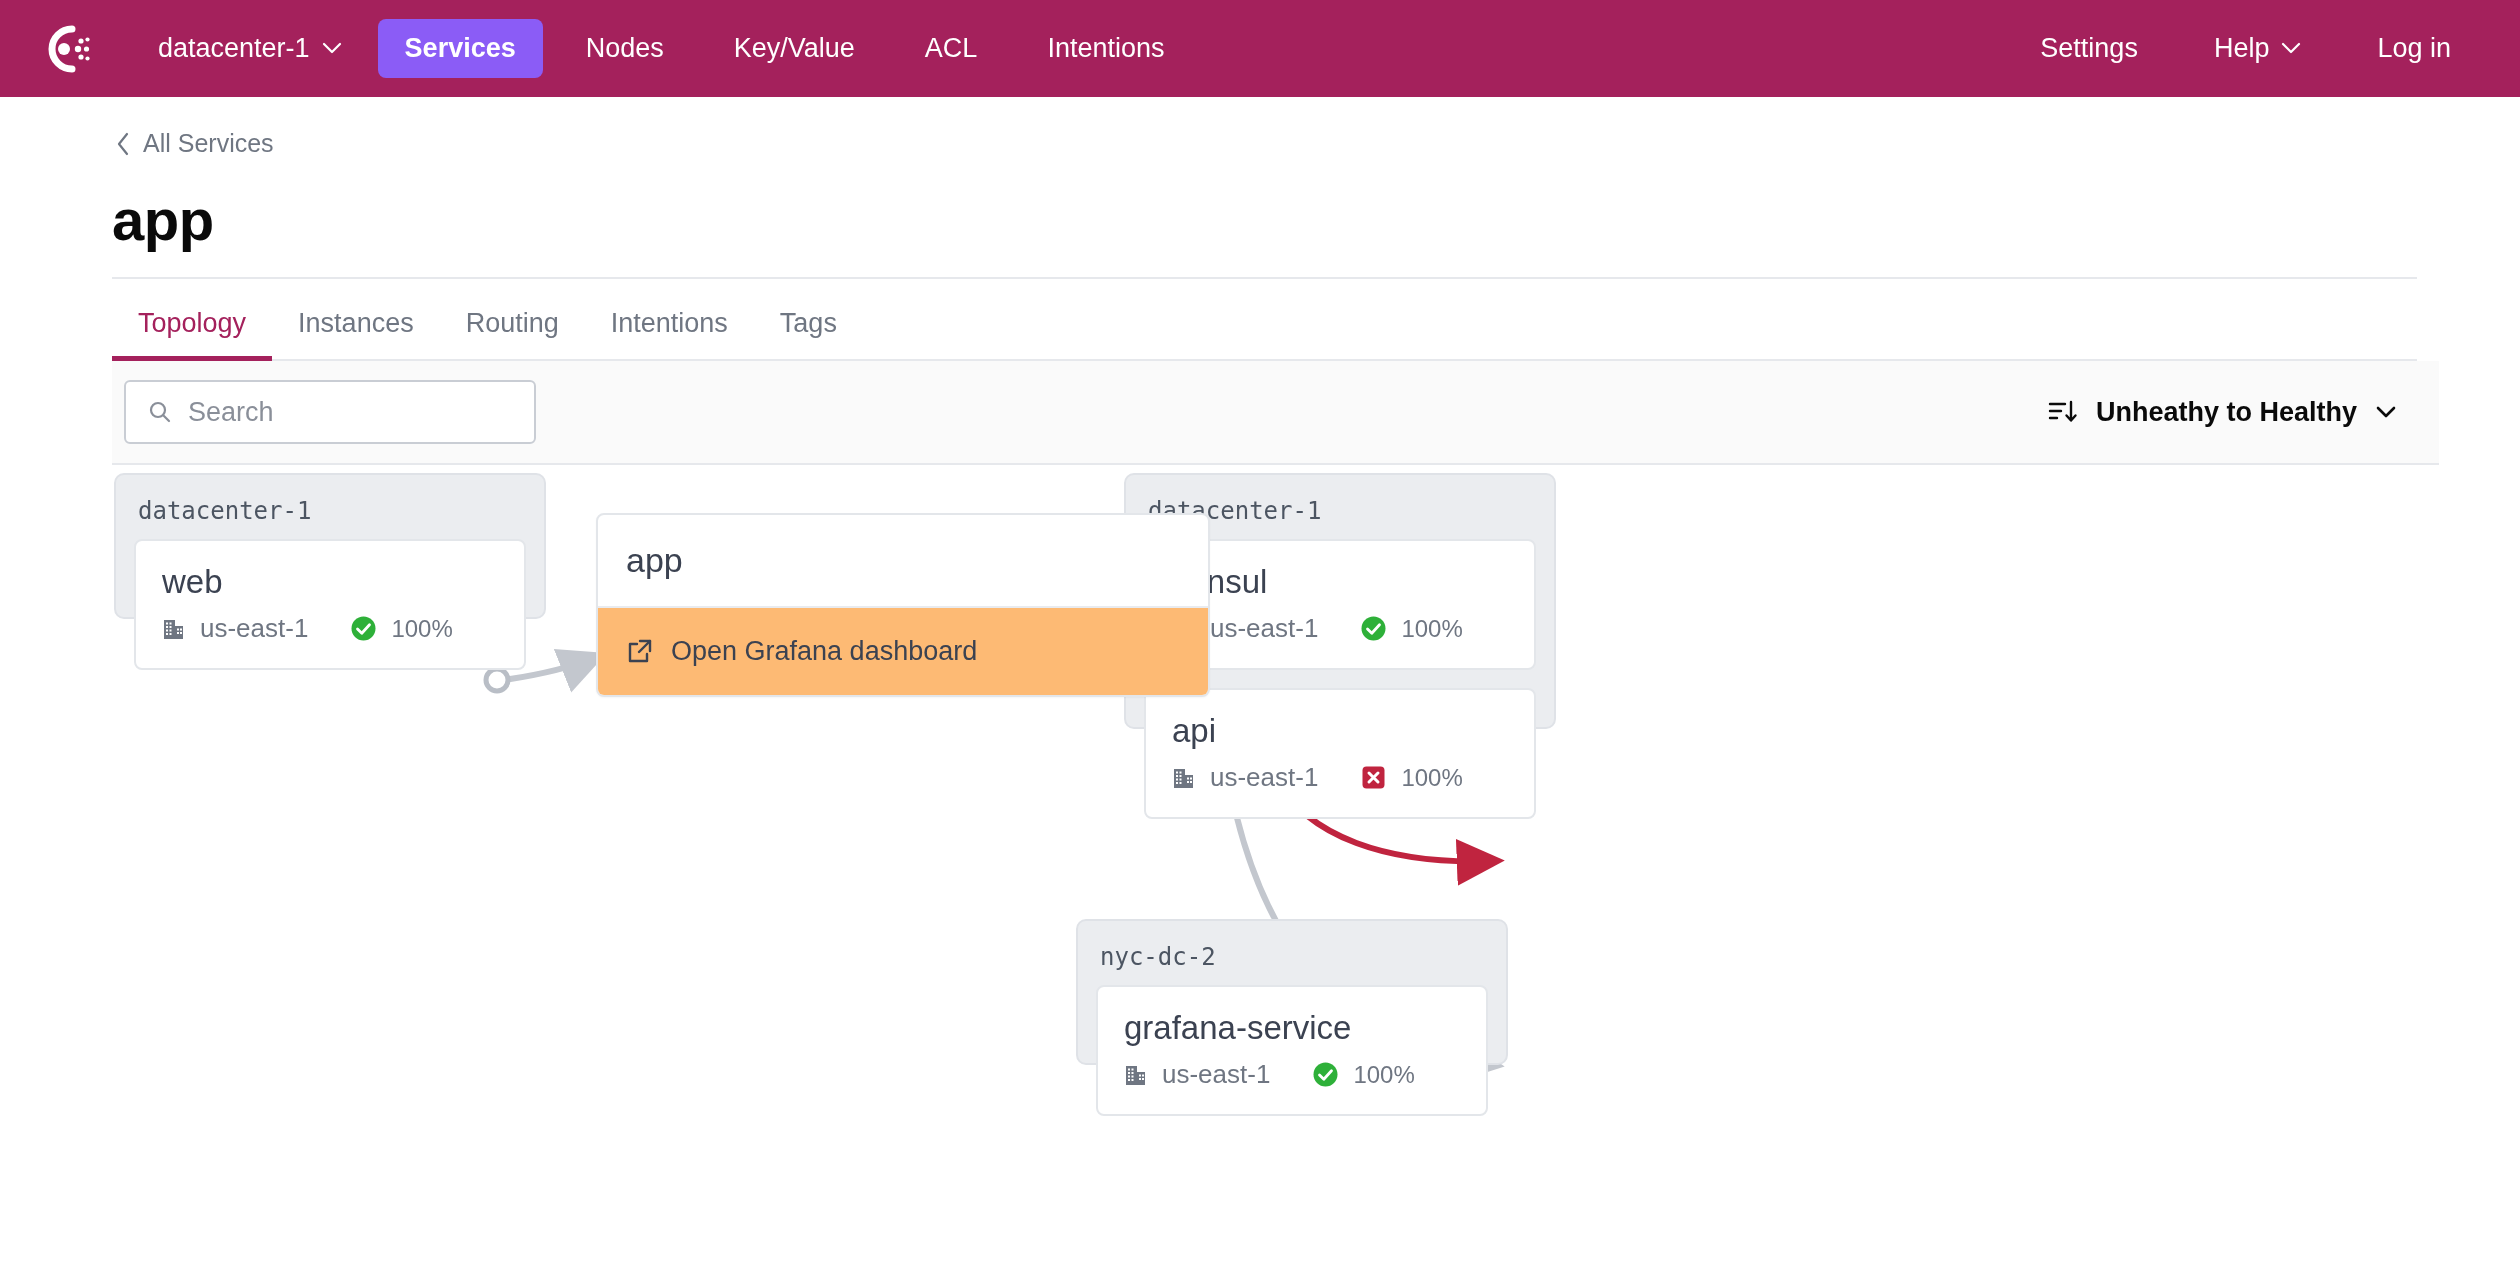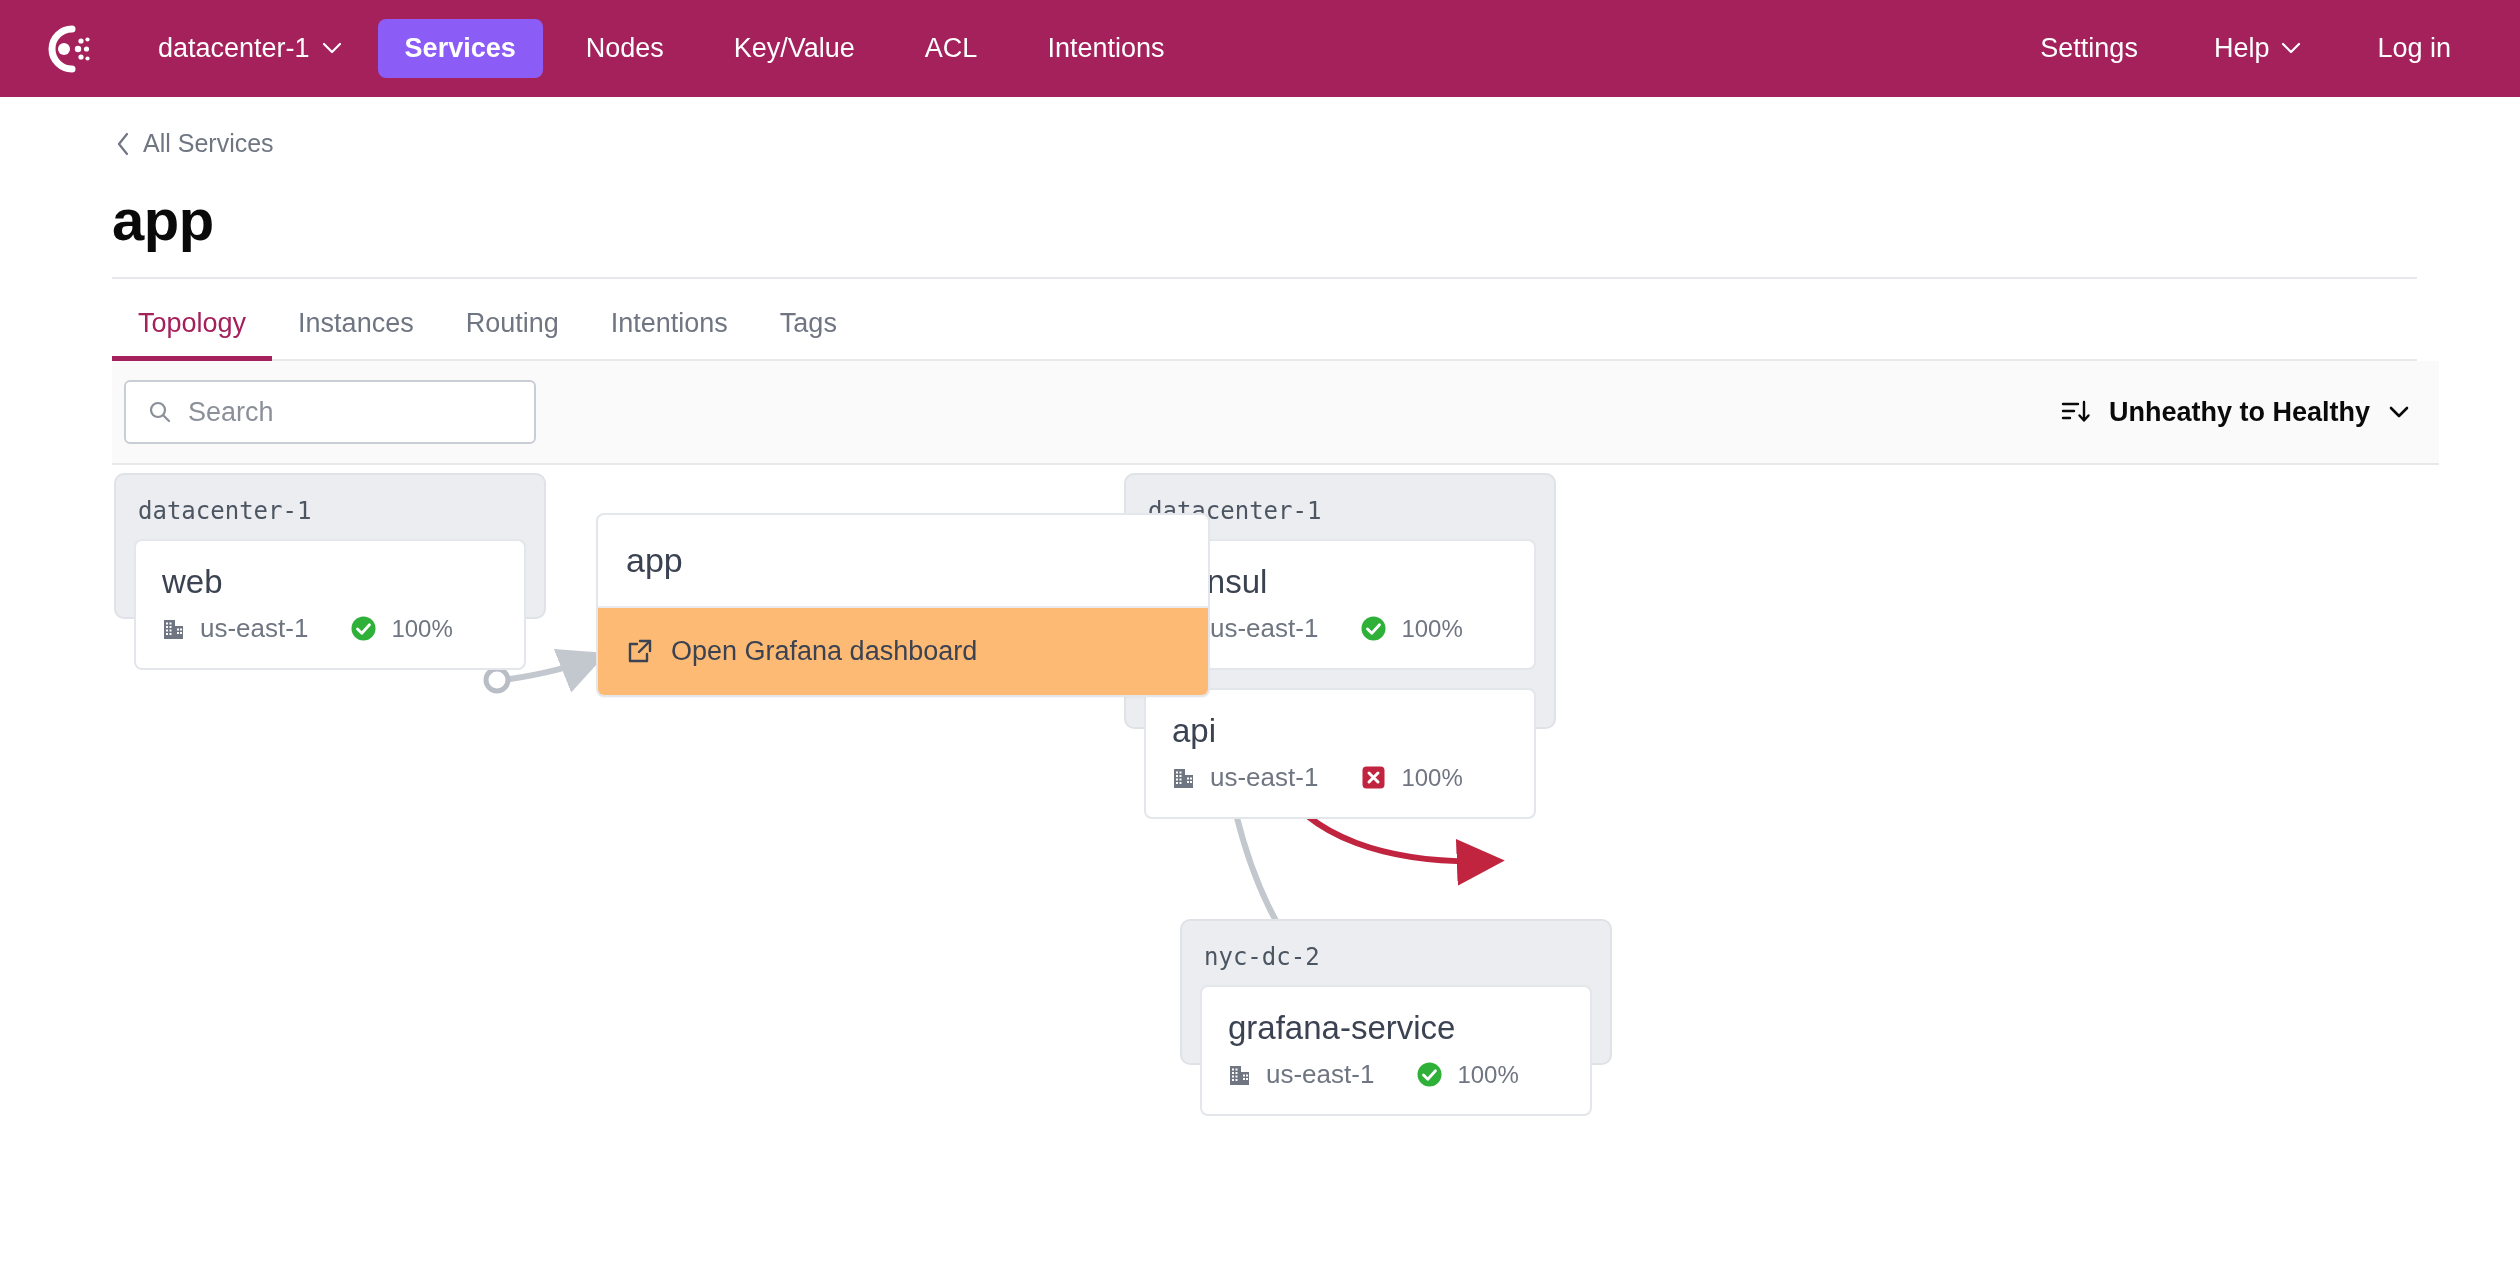--- a/index.html
+++ b/index.html
@@ -94,21 +94,21 @@
   .search-box {
     margin-left: 12px;
     width: 412px; height: 64px;
     background: #ffffff;
     border: 2px solid #c9cdd4; border-radius: 6px;
     display: flex; align-items: center; gap: 16px;
     padding: 0 22px;
   }
   .search-box .ph { color: #8a8f99; font-size: 27px; }
   .sort-control {
-    position: absolute; right: 29px;
+    position: absolute; right: 42px;
     display: flex; align-items: center; gap: 18px;
     font-size: 27px; color: #0a0a0a; font-weight: 700; cursor: pointer;
     white-space: nowrap;
   }
 
   
   .canvas {
     position: relative;
     margin-left: 96px; width: 2327px; height: 730px;
   }
@@ -433,21 +433,21 @@
             <svg width="27" height="27" viewBox="0 0 27 27">
                 <rect x="2.5" y="2.5" width="22" height="22" rx="4" fill="#c0243f"></rect>
                 <path d="M9 9 L18 18 M18 9 L9 18" stroke="#ffffff" stroke-width="3" stroke-linecap="round"></path>
               </svg>
           </span>
           <span class="svc-pct">100%</span>
         </div>
       </div>
     </div>
 
-    <div class="dc-group" style="left:1068px; top:454px; width:432px; height:146px; z-index:2;">
+    <div class="dc-group" style="left:964px; top:454px; width:432px; height:146px; z-index:2;">
       <div class="dc-label">nyc-dc-2</div>
       <div class="svc-card">
         <div class="svc-name">grafana-service</div>
         <div class="svc-meta">
           <span>
             <svg width="24" height="25" viewBox="0 0 24 25">
               <rect x="2" y="4" width="11" height="19" fill="#6f7682"></rect>
               <rect x="13" y="10" width="8" height="13" fill="#6f7682"></rect>
               <g fill="#ffffff">
                 <rect x="4" y="6.5" width="2" height="2"></rect>

